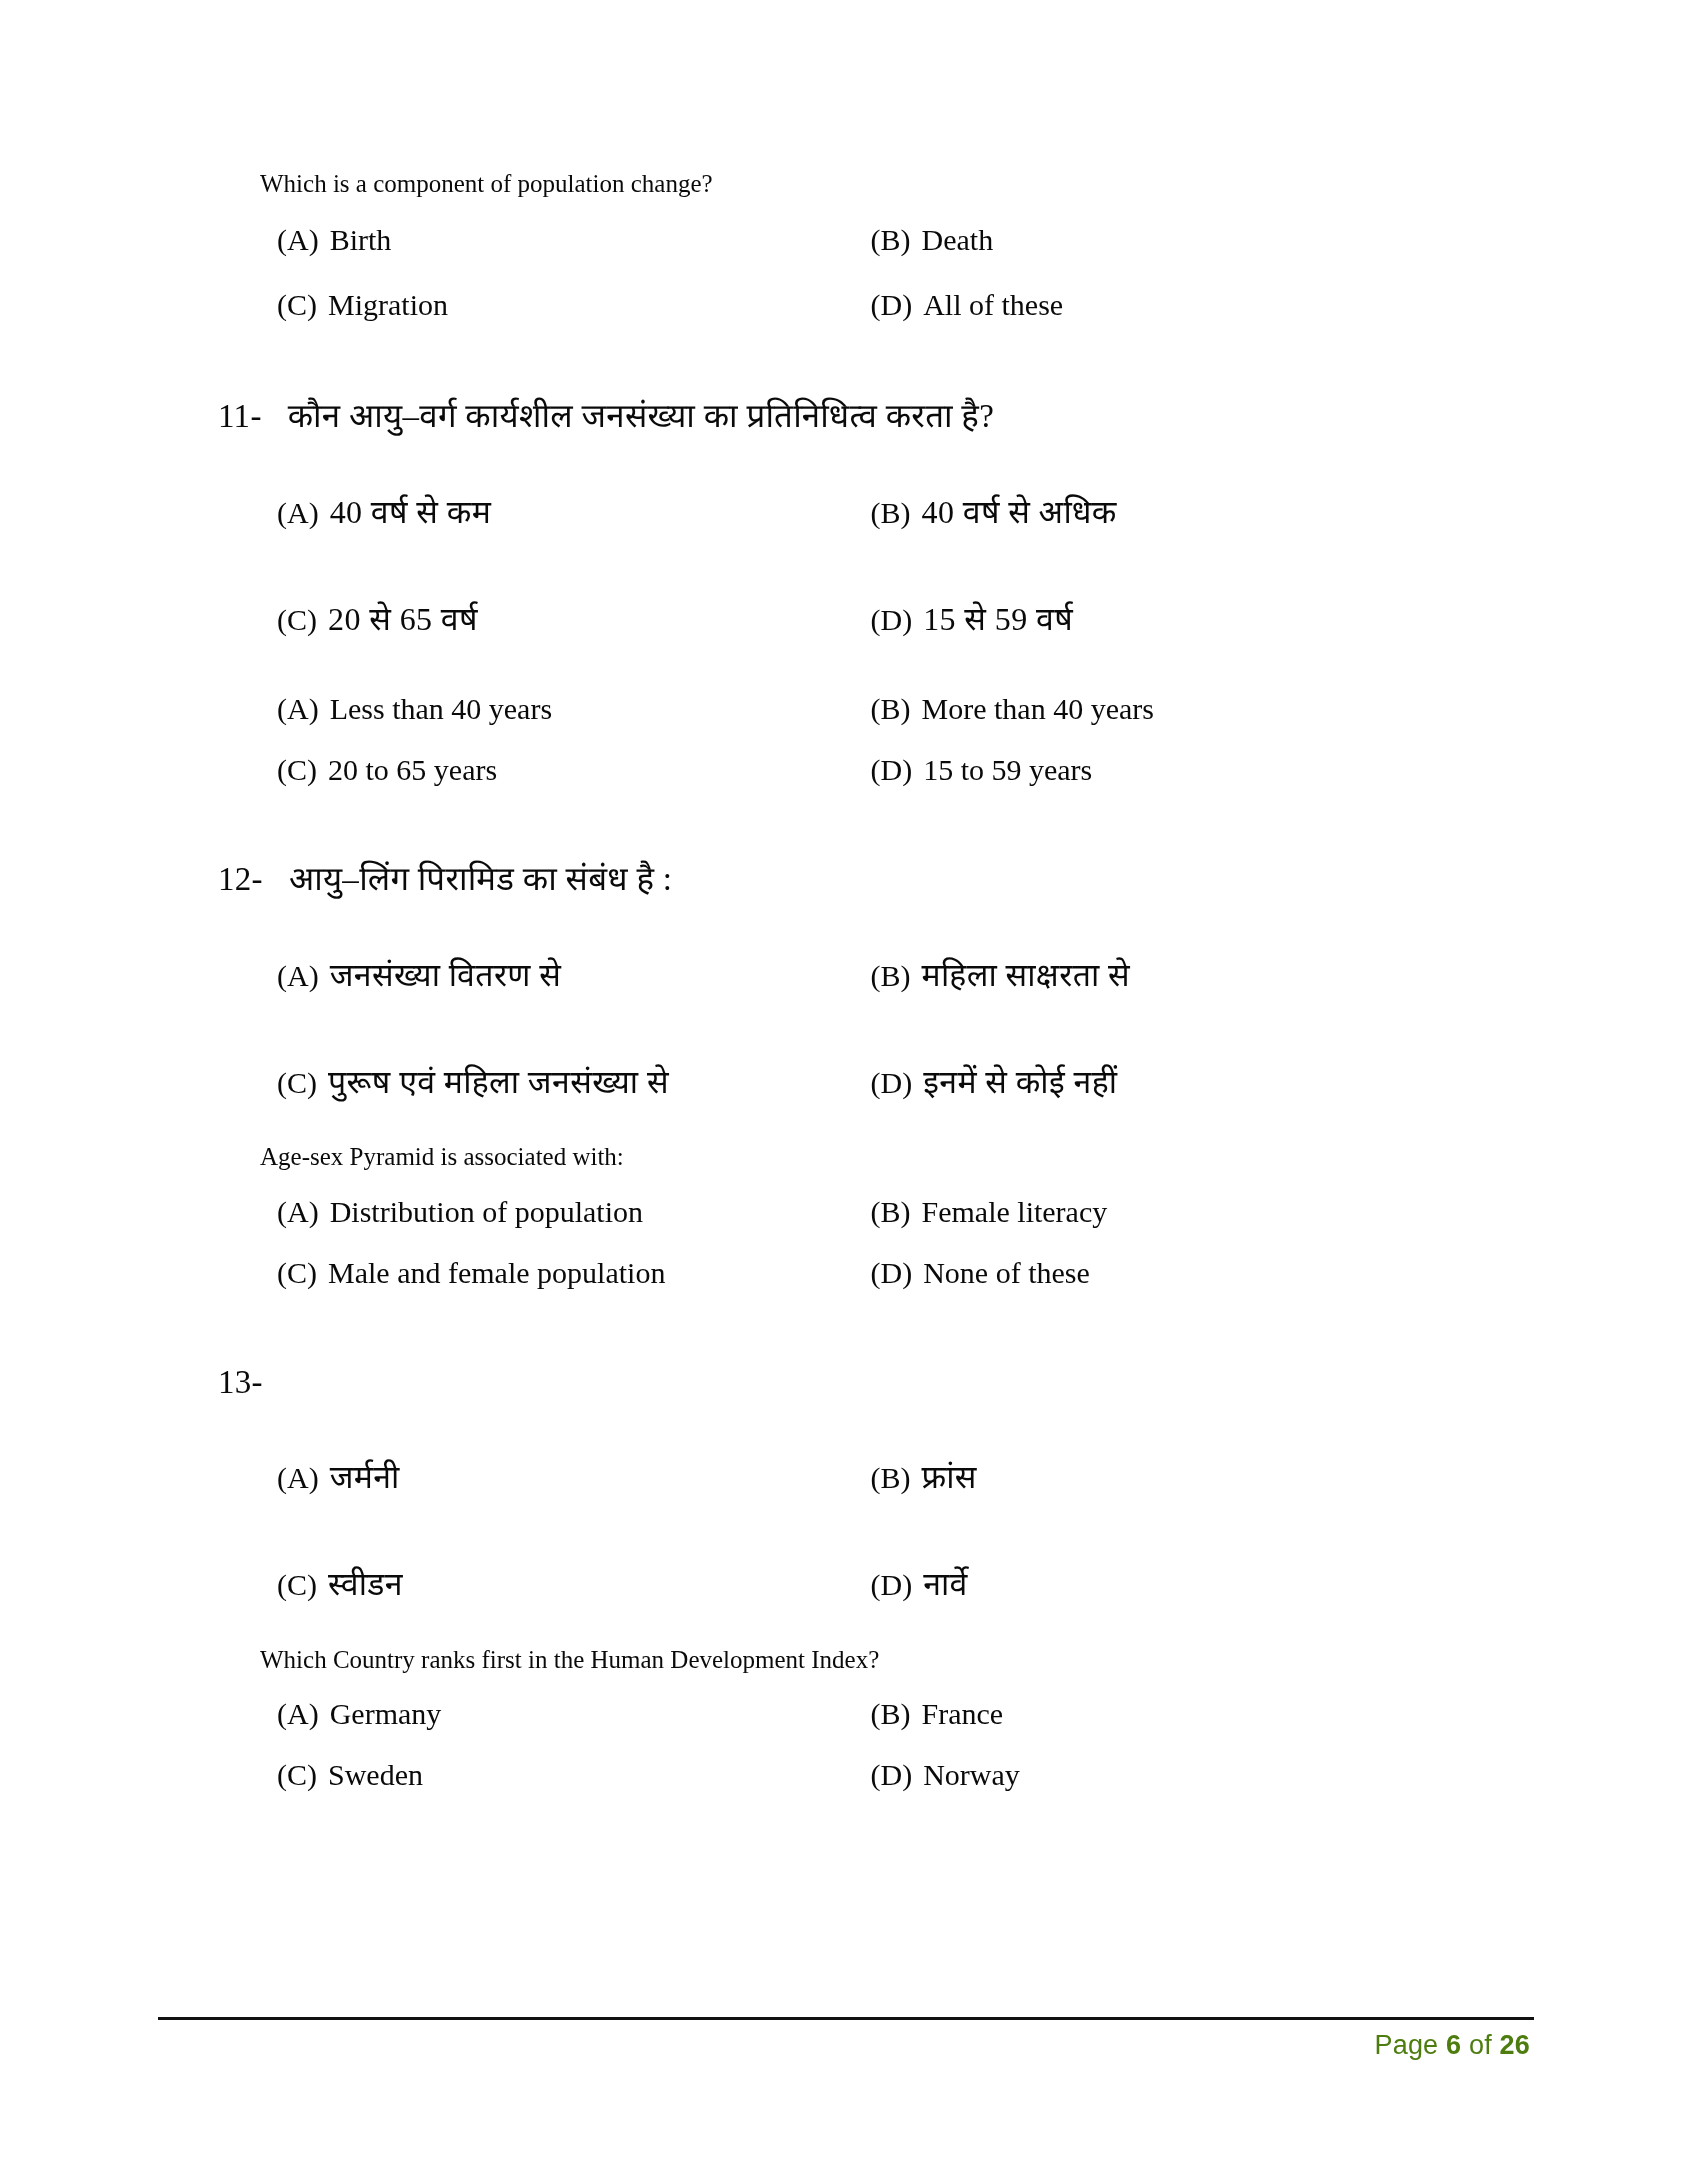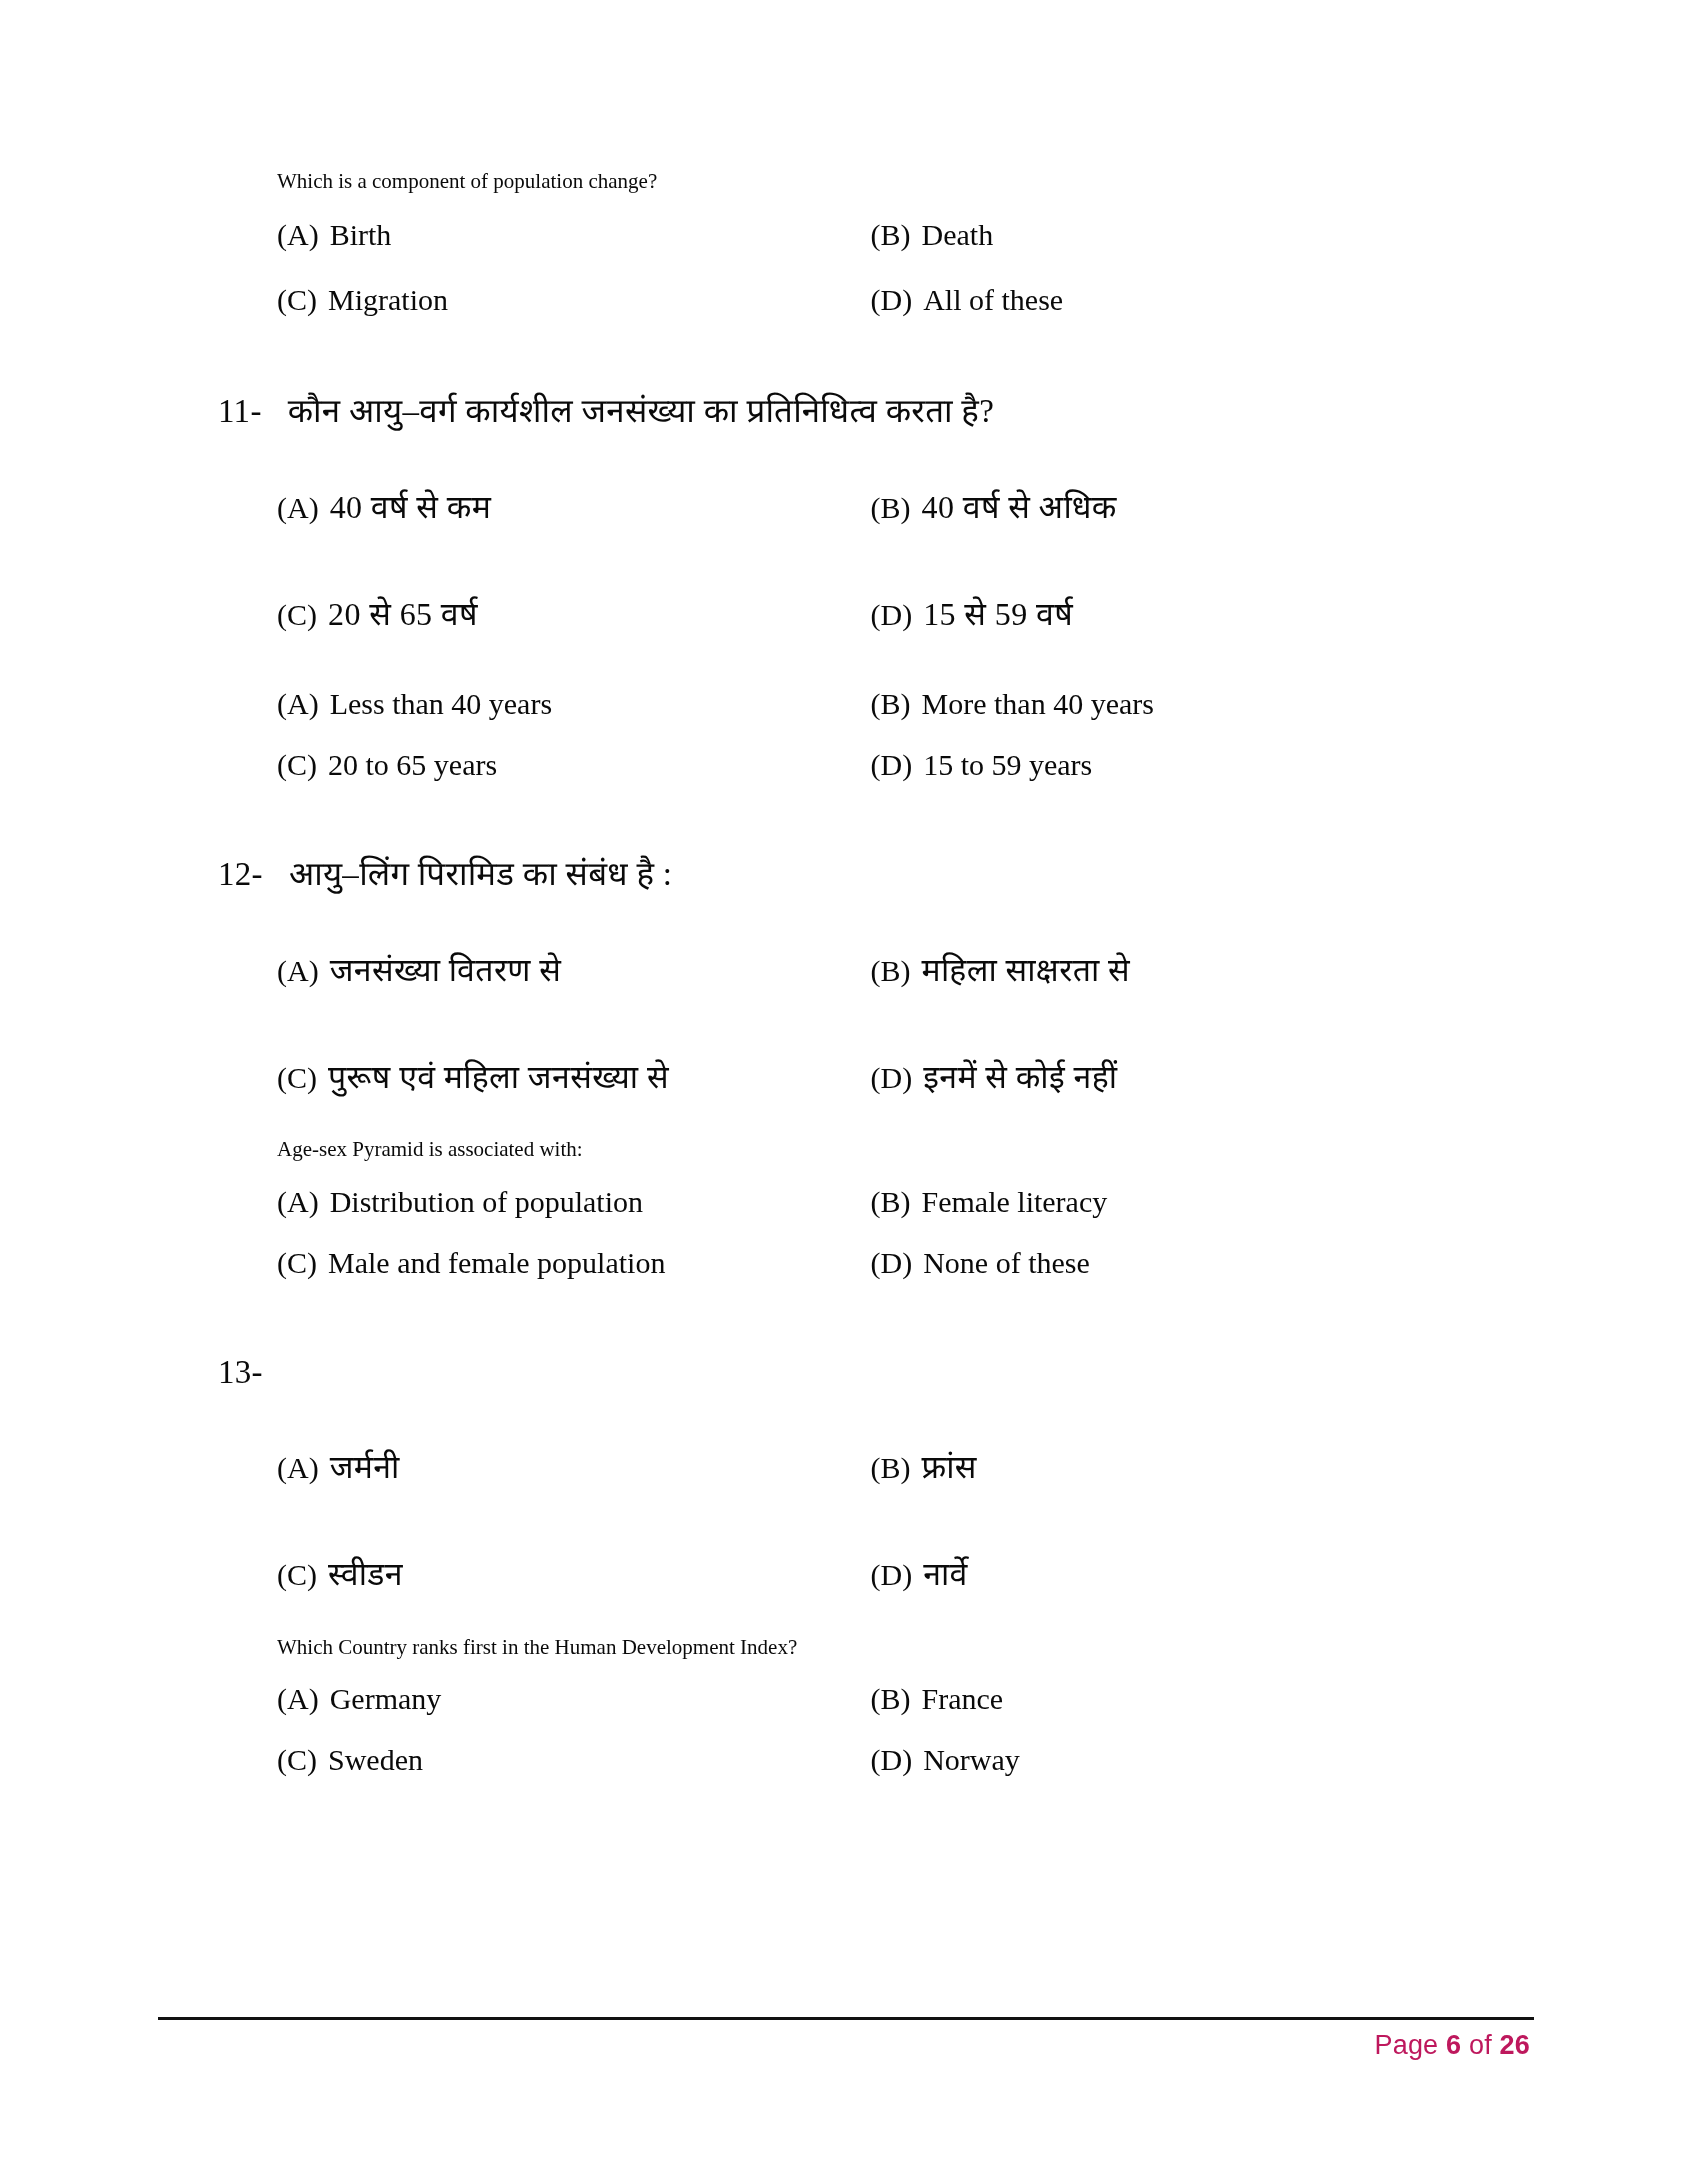--- a/index.html
+++ b/index.html
@@ -50,23 +50,23 @@
     margin-left: -28px;
     font-size: 33px;
     letter-spacing: 0.3px;
   }
   .q-num {
     display: inline-block;
     white-space: pre;
   }
 
   .q-stem-en {
-    font-size: 21px;
+    font-size: 25px;
     line-height: 1.25;
-    margin: 0 0 8px 31px;
+    margin: 0 0 8px 14px;
     white-space: nowrap;
   }
 
   
   .opt-row {
     display: flex;
     margin: 0 0 0 31px;
     padding: 15px 0 14px 0;
     line-height: 1.2;
   }
@@ -108,21 +108,21 @@
   .footer-rule {
     border: 0;
     border-top: 3px solid #111111;
     margin: 0 0 10px 0;
     width: 100%;
   }
   .footer-text {
     text-align: right;
     font-family: "Liberation Sans", "DejaVu Sans", sans-serif;
     font-size: 27px;
-    color: #be185d;
+    color: #4d7c0f;
     padding-right: 4px;
     letter-spacing: 0.2px;
   }
   .footer-text b { font-weight: bold; }
 </style>
 </head>
 <body>
 
 <div class="page">
   <div class="content">

